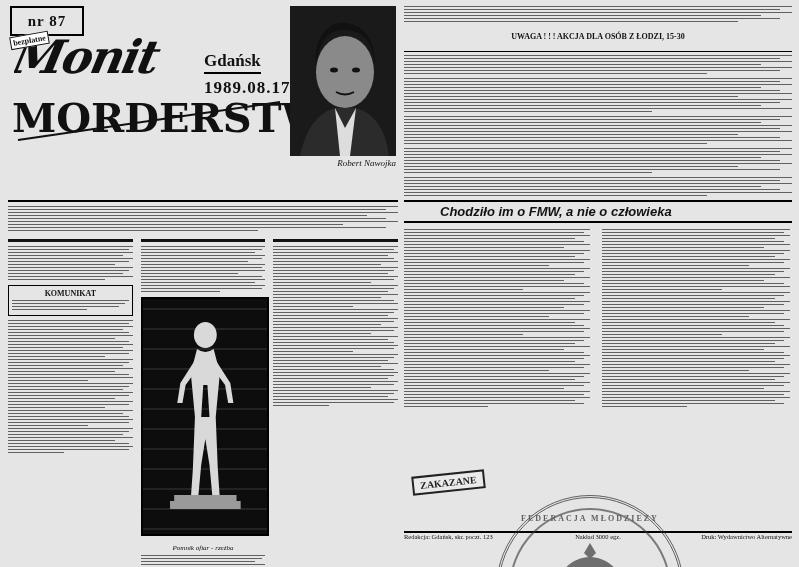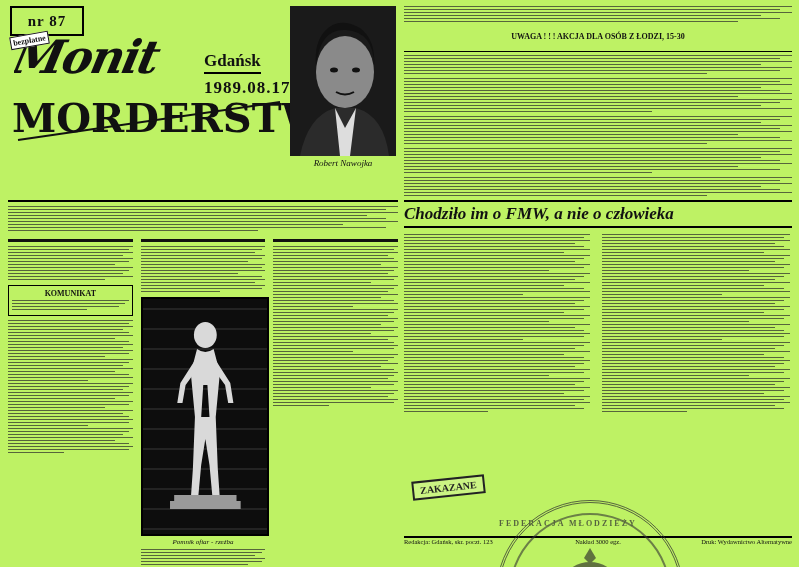--- a/index.html
+++ b/index.html
@@ -1,17 +1,17 @@
 <!DOCTYPE html>
 <html><head>
 <meta charset="utf-8">
 <style>
   html,body{margin:0;padding:0;background:#ffffff;}
   body{width:799px;height:567px;overflow:hidden;font-family:"Liberation Serif",serif;color:#111;}
-  .page{position:relative;width:799px;height:567px;background:#bef264;}
+  .page{position:relative;width:799px;height:567px;background:#e5e5e5;}
 
   
   .tl{ 
     height:2px;background:#2a2a2a;margin:2px 0;opacity:.82;
   }
   .tl.s1{width:100%}
   .tl.s2{width:97%}
   .tl.s3{width:92%}
   .tl.s4{width:86%}
   .tl.s5{width:78%}
@@ -36,42 +36,42 @@
   .datebox{position:absolute;left:196px;top:74px;font-size:17px;font-weight:bold;letter-spacing:1px;}
   .logoWrap{position:absolute;left:6px;top:26px;width:176px;height:62px;overflow:hidden;}
   .logoScript{font-family:"DejaVu Serif",serif;font-style:italic;font-weight:bold;font-size:46px;
     line-height:54px;color:#111;transform:skewX(-12deg);letter-spacing:-2px;}
   .stamp{position:absolute;left:2px;top:30px;transform:rotate(-10deg);font-size:8px;font-weight:bold;
     border:1px solid #111;padding:1px 2px;background:#fff;}
   .mordTitle{position:absolute;left:4px;top:92px;font-size:40px;font-weight:bold;letter-spacing:0px;
     font-family:"DejaVu Serif",serif;line-height:44px;}
   .mordSlash{position:absolute;left:6px;top:96px;width:270px;height:42px;}
   .photo{position:absolute;right:2px;top:2px;width:106px;height:150px;background:#111;overflow:hidden;}
-  .photoCap{position:absolute;right:2px;top:154px;width:106px;text-align:center;font-size:9px;font-style:italic;}
+  .photoCap{position:absolute;right:2px;top:154px;width:106px;text-align:right;font-size:9px;font-style:italic;}
 
   
   .colRow{display:flex;gap:8px;margin-top:4px;}
   .col{flex:1;}
-  .smallcaption{font-size:7px;text-align:center;font-style:italic;margin-top:2px}
+  .smallcaption{font-size:7px;text-align:center;font-style:italic;margin-top:8px}
 
   .lead{margin-top:4px;}
   .boxed{border:1px solid #000;padding:3px;margin-top:0;}
   .rotTitle{font-size:8px;font-weight:bold;text-align:center;margin-bottom:2px;}
 
   
   .woodcut{width:100%;height:235px;background:#111;position:relative;overflow:hidden;border:2px solid #000;}
 
   
   .rBlock{margin-bottom:4px}
   .banner{border-top:2px solid #000;border-bottom:2px solid #000;padding:2px 0;margin:4px 0;}
-  .bannerTxt{font-family:Liberation Serif, serif;font-style:italic;font-weight:bold;font-size:17px;letter-spacing:0px;}
+  .bannerTxt{font-family:Liberation Sans, sans-serif;font-style:italic;font-weight:bold;font-size:13px;letter-spacing:0px;margin-left:36px;}
   .eagleStamp{position:absolute;left:92px;top:268px;width:182px;height:182px;border-radius:50%;
      border:3px double #333;opacity:.75;}
   .eagleStamp .ring{position:absolute;inset:10px;border-radius:50%;border:2px solid #333;opacity:.8}
-  .eagleStamp .txtTop,.eagleStamp .txtBot{position:absolute;left:0;right:0;font-size:8px;font-weight:bold;color:#333;letter-spacing:2px;}
+  .eagleStamp .txtTop,.eagleStamp .txtBot{position:absolute;left:0;right:0;text-align:center;font-size:8px;font-weight:bold;color:#333;letter-spacing:2px;}
   .eagleStamp .txtTop{top:16px}
   .diagStamp{position:absolute;left:8px;top:246px;transform:rotate(-6deg);border:2px solid #222;
     padding:2px 6px;font-size:10px;font-weight:bold;color:#222;background:rgba(255,255,255,.2);}
   .footRule{height:2px;background:#000;margin-top:4px}
   .tinyRow{display:flex;gap:6px;font-size:6.5px;line-height:7px;}
   .tinyRow div{flex:1}
   .hdSmall{font-size:8px;font-weight:bold;text-align:center;margin:10px 0;}
   .ul{height:1px;background:#000;margin:1px 0 3px 0}
 </style>
 </head>

